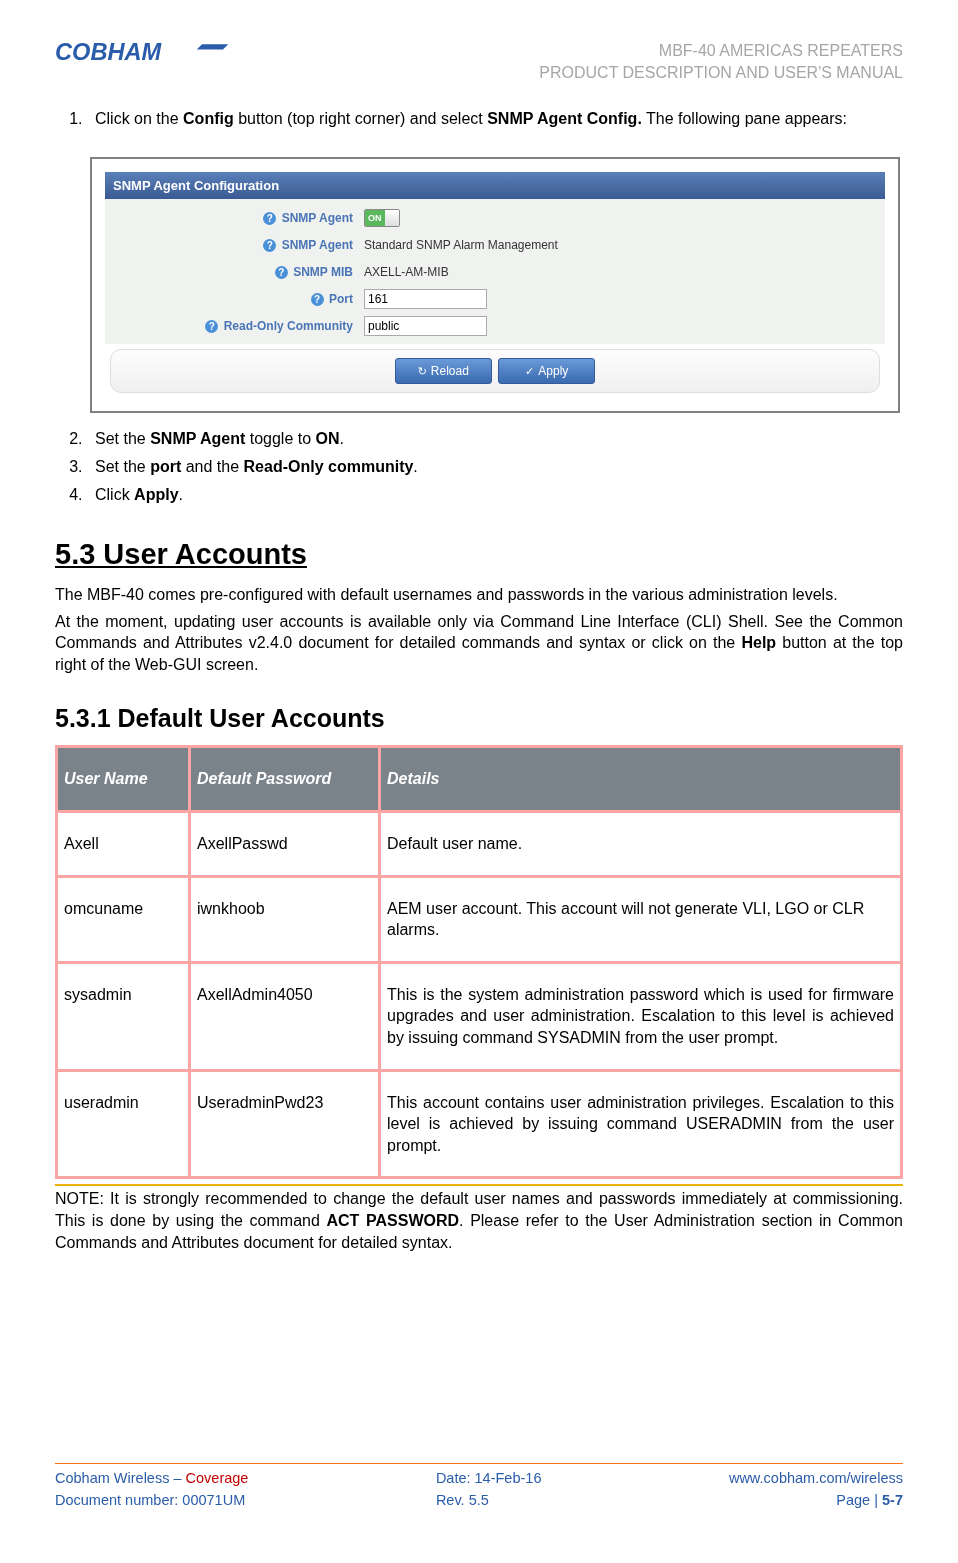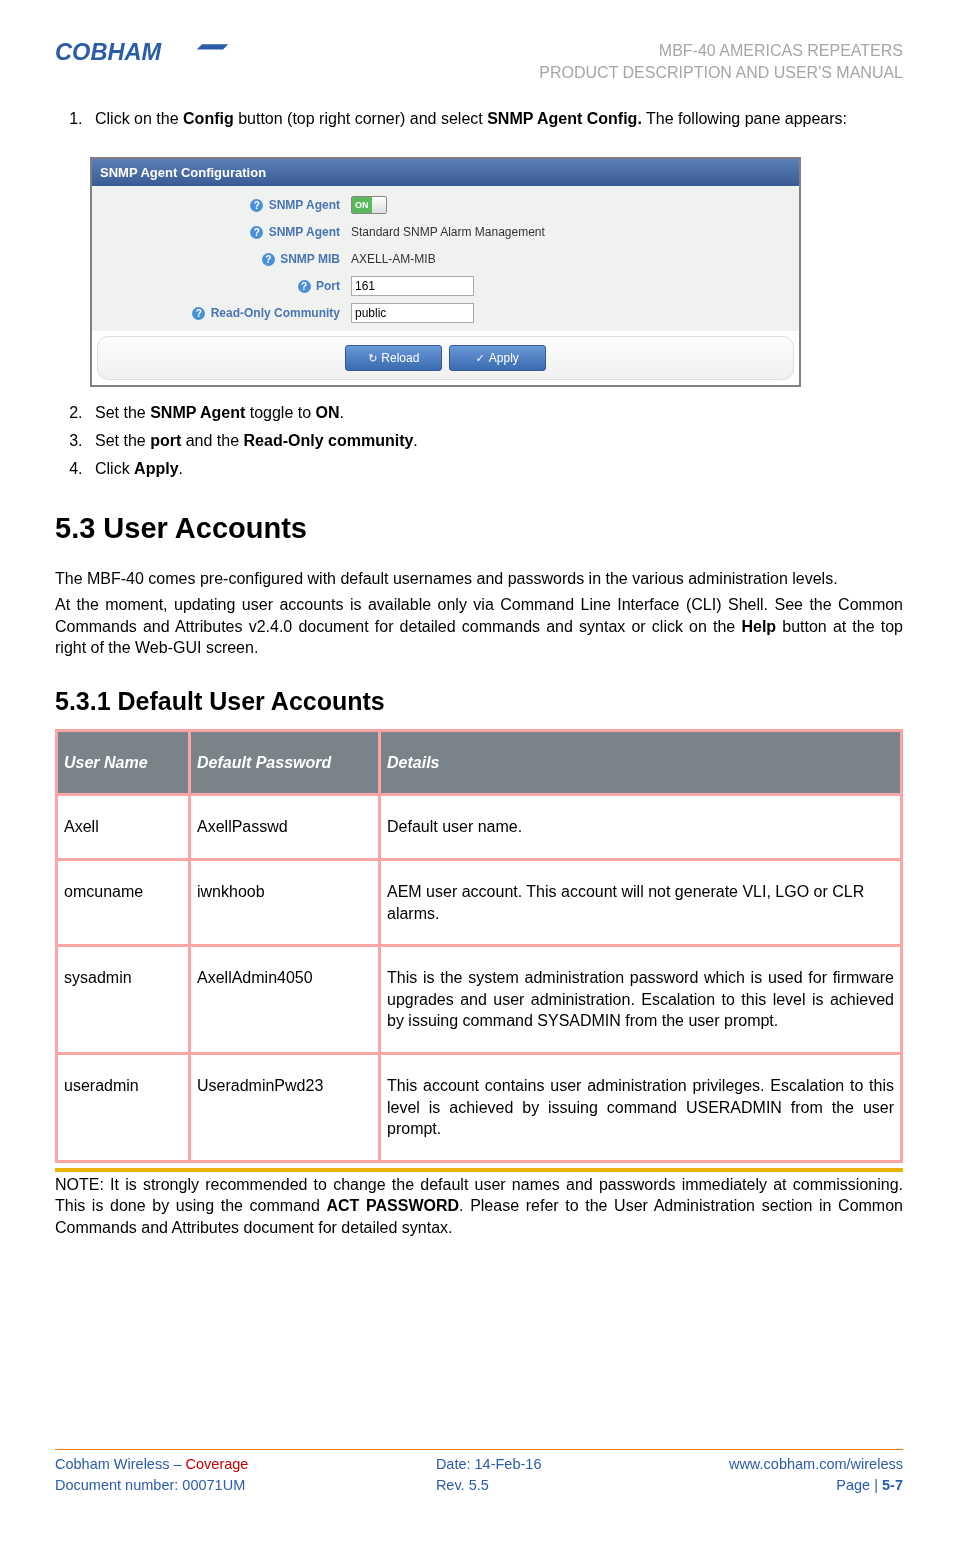--- a/index.html
+++ b/index.html
@@ -38,23 +38,23 @@
     margin-top: 0;
   }
   ol.steps > li {
     padding-left: 8px;
     margin-bottom: 6px;
   }
   .screenshot {
     border: 2px solid #808080;
     background: #fff;
     margin: 27px 0 15px 35px;
-    width: 711px;
+    width: 810px;
     box-sizing: border-box;
-    padding: 0;
+    padding: 13px;
   }
   .sh-title {
     background: linear-gradient(#5a7fb8, #3a5a93);
     color: #fff;
     font-size: 13px;
     font-weight: bold;
     padding: 5px 8px;
   }
   .sh-body {
     background: #f0f2f0;
@@ -141,20 +141,22 @@
     position: relative;
   }
   .sh-btn .picon {
     margin-right: 4px;
     font-size: 11px;
   }
   h1.sect {
     font-size: 29px;
     font-weight: bold;
     margin-top: 30px;
+    margin-bottom: 10px;
+    text-decoration: underline;
   }
   h2.sect {
     font-size: 25px;
     font-weight: bold;
     margin-top: 26px;
     margin-bottom: 10px;
   }
   p.body-text {
     text-align: justify;
     margin: 5px 0;
@@ -174,21 +176,21 @@
   table.accounts th {
     background: #7a828a;
     color: #fff;
     font-style: italic;
     font-weight: bold;
   }
   table.accounts td.justify {
     text-align: justify;
   }
   .note {
-    border-top: 4px solid #eab308;
+    border-top: 2px solid #eab308;
     margin-top: 0;
     padding-top: 2px;
   }
   .footer {
     display: flex;
     justify-content: space-between;
     align-items: flex-end;
     border-top: 1px solid #f97316;
     padding-top: 4px;
     margin-top: 210px;

